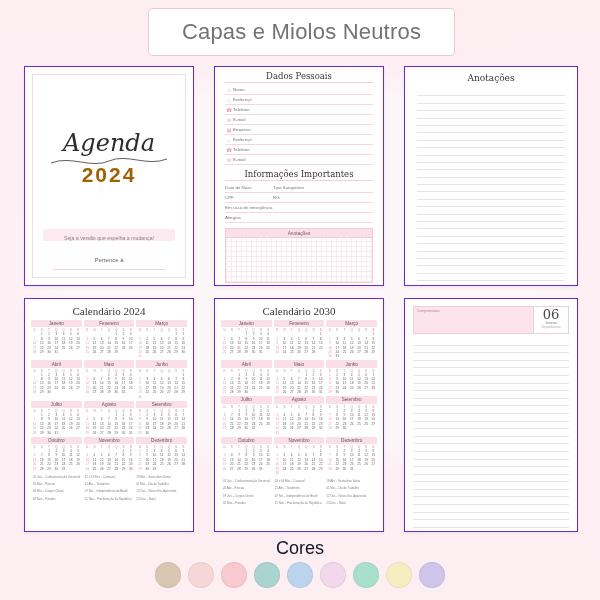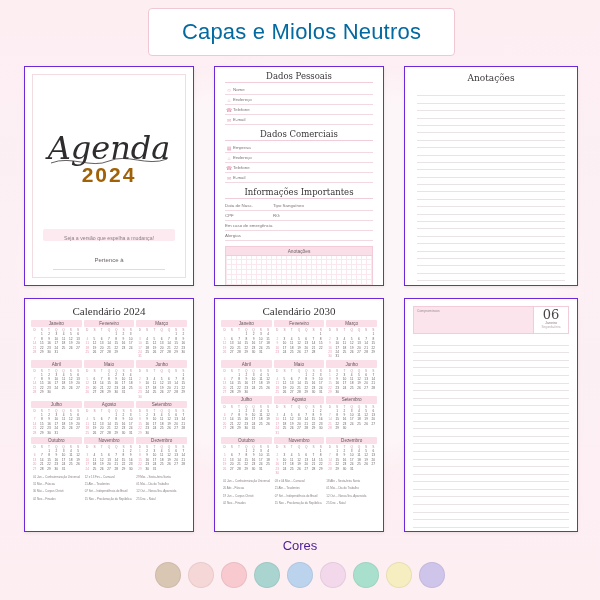--- a/index.html
+++ b/index.html
@@ -16,42 +16,42 @@
       radial-gradient(ellipse 400px 300px at 50% 45%, #fdf6f8 0%, #fdf6f8 60%, rgba(253,246,248,0) 72%),
       linear-gradient(180deg,#fdeef2 0%, #fcf0f4 40%, #fdeef2 100%);
   }
   
   .banner{
     position:absolute;left:148px;top:8px;width:305px;height:46px;
     background:#ffffff;border:1px solid #f0c8d4;border-radius:4px;
     display:flex;align-items:center;justify-content:center;
   }
   .banner-title{
-    font-size:22px;color:#0369a1;letter-spacing:.2px;
+    font-size:22px;color:#737373;letter-spacing:.2px;
   }
   
   .sheet{
     position:absolute;background:#fff;border:1px solid #6d28d9;
     box-shadow:0 1px 3px rgba(0,0,0,.08);
     overflow:hidden;
   }
   
   #p-cover {left:24px; top:66px; width:168px;height:218px;}
   #p-dados {left:214px;top:66px; width:168px;height:218px;}
   #p-notes {left:404px;top:66px; width:172px;height:218px;}
   
   #p-cal24 {left:24px; top:298px;width:168px;height:232px;}
   #p-cal25 {left:214px;top:298px;width:168px;height:232px;}
   #p-daily {left:404px;top:298px;width:172px;height:232px;}
 
   
   .cover-inner{position:absolute;inset:7px;border:1px solid #f3dbe2;}
   .agenda-word{
     position:absolute;left:0;right:0;top:62px;text-align:center;
-    font-family:"DejaVu Serif", serif;font-size:32px;color:#2f2c2e;
+    font-family:"DejaVu Serif", serif;font-size:24px;color:#2f2c2e;
     font-style:italic;
   }
   .agenda-year{
     position:absolute;left:0;right:0;top:96px;text-align:center;
     font-size:21px;color:#a16207;font-weight:bold;letter-spacing:2px;
   }
   .swirl{position:absolute;left:22px;top:86px;width:124px;height:16px;}
   .cover-quote{
     position:absolute;left:14px;right:14px;top:168px;text-align:center;
     font-size:5.2px;color:#8c7f85;
@@ -146,21 +146,21 @@
   }
   .daily-num{font-size:13px;color:#4a4447;line-height:1;font-family:"DejaVu Serif",serif;}
   .daily-mon{font-size:3.6px;color:#8b8084;}
   .daily-yr{font-size:3px;color:#b3a7ac;}
   .daily-lines{margin:4px 8px 0;}
   .daily-lines div{height:6.6px;border-bottom:1px solid #e8e4e6;}
 
   
   .cores-title{
     position:absolute;left:0;right:0;top:538px;text-align:center;
-    font-size:13px;color:#4c1d95;
+    font-size:18px;color:#0f172a;
   }
   .swatches{
     position:absolute;left:0;right:0;top:562px;display:flex;justify-content:center;gap:7px;
   }
   .sw{width:24px;height:24px;border-radius:50%;border:1px solid rgba(0,0,0,.06);}
 </style>
 </head>
 <body>
 
 <div class="bg-blob"></div>
@@ -199,21 +199,20 @@
         <span class="field-ic">☎</span>
         <span class="field-lb">Telefone</span>
         <span class="field-val"></span>
       </div>
       <div class="field-row">
         <span class="field-ic">✉</span>
         <span class="field-lb">E-mail</span>
         <span class="field-val"></span>
       </div>
     </div>
-  <div class="sec-title">Dados Comerciais</div>
   <div id="commercial-fields">
       <div class="field-row">
         <span class="field-ic">▦</span>
         <span class="field-lb">Empresa</span>
         <span class="field-val"></span>
       </div>
       <div class="field-row">
         <span class="field-ic">⌂</span>
         <span class="field-lb">Endereço</span>
         <span class="field-val"></span>

